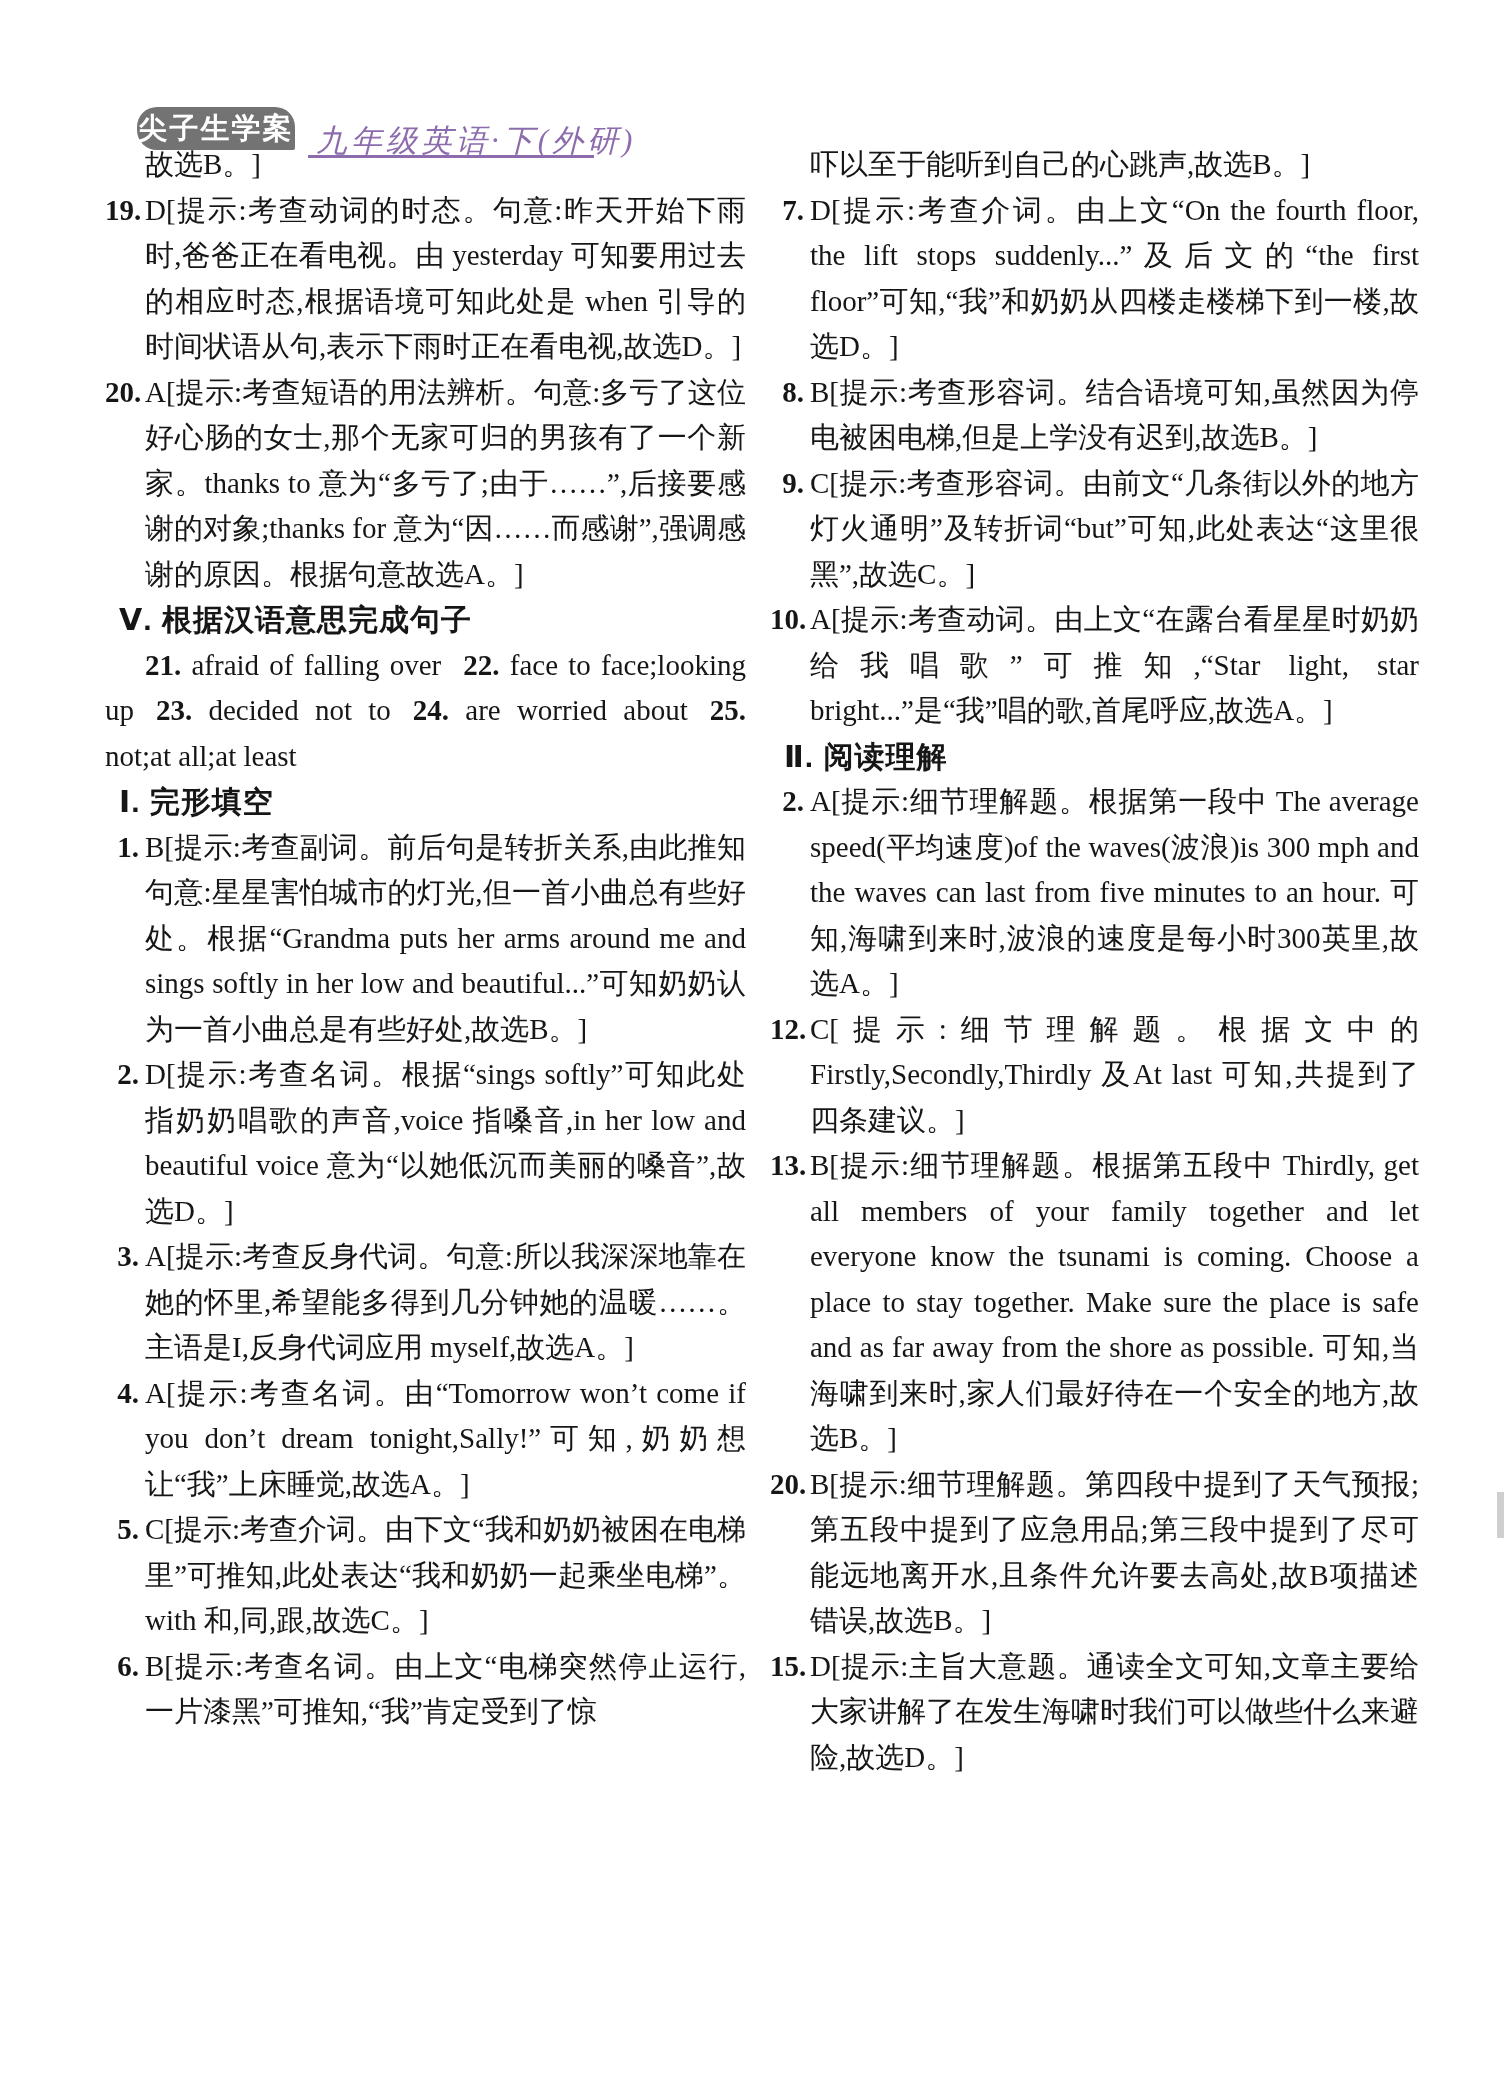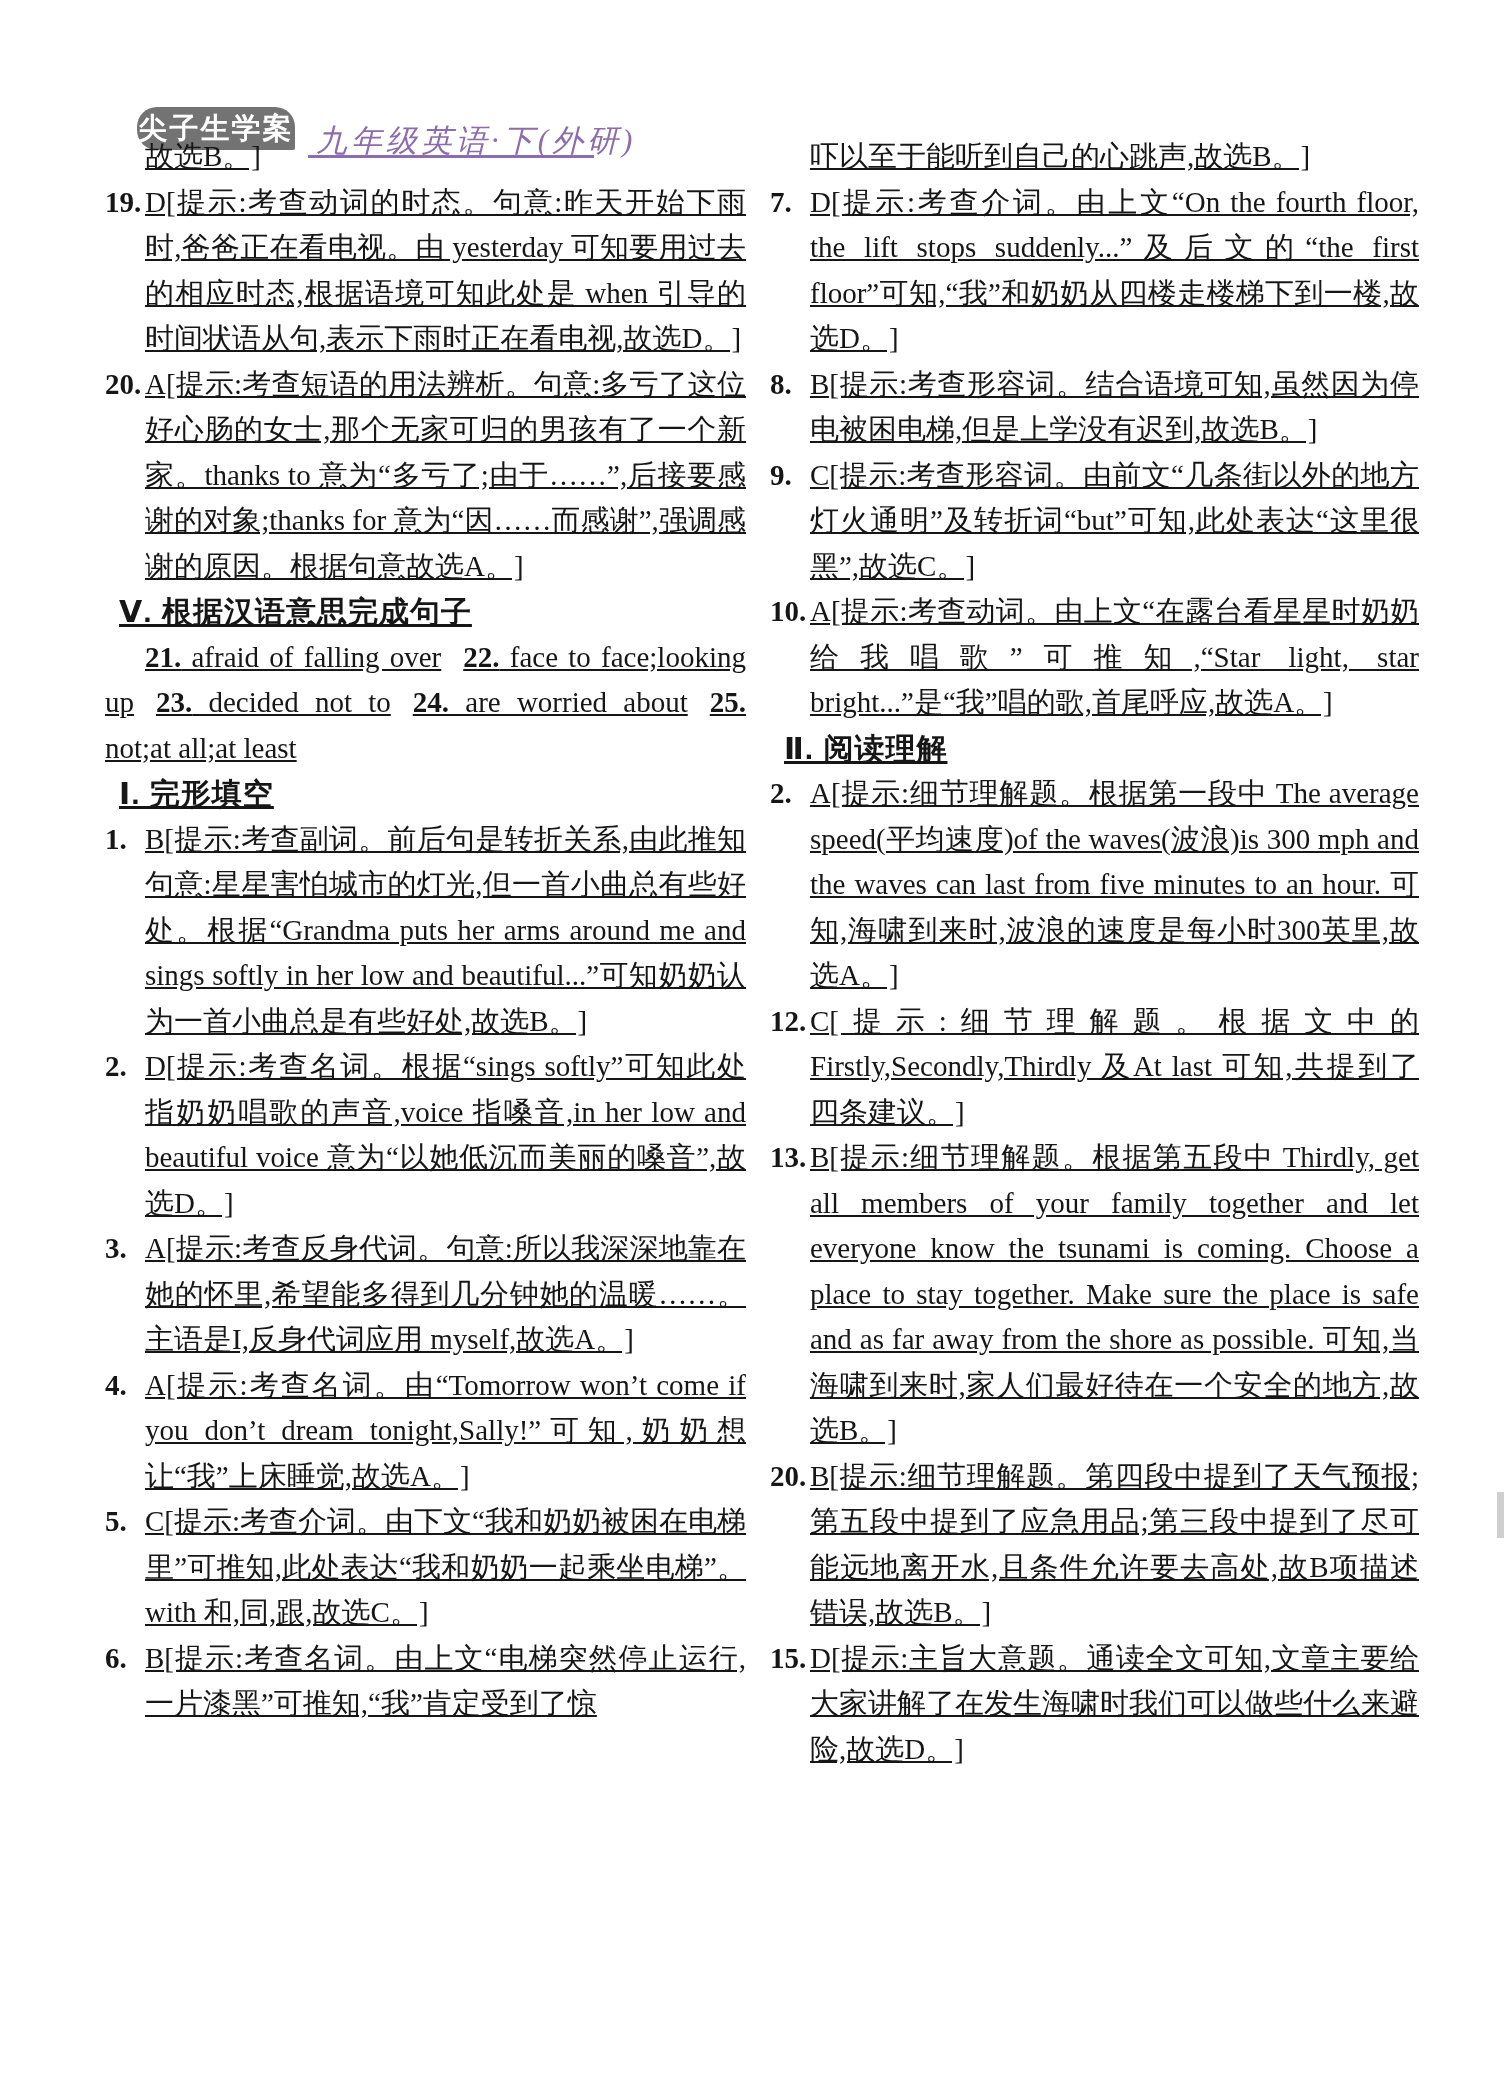--- a/index.html
+++ b/index.html
@@ -19,29 +19,29 @@
   #subtitle{
     position:absolute;left:316px;top:104px;
     font-size:31px;font-style:italic;color:#8d6cae;letter-spacing:4px;
     font-family:"Liberation Serif","DejaVu Serif",serif;white-space:nowrap;margin-top:16px;
   }
   #underline{
     position:absolute;left:308px;top:155px;width:286px;height:3px;background:#8d6cae;
   }
   
   .col{
-    position:absolute;top:134px;text-align:justify;
-    font-size:29px;line-height:45.5px;text-decoration:underline;
+    position:absolute;top:142px;text-align:justify;
+    font-size:29px;line-height:45.5px;
   }
   #col-left{left:105px;width:641px;}
   #col-right{left:770px;width:649px;}
   .col p{margin:0;}
   .item{padding-left:40px;text-indent:-40px;}
   .item .num{
-    display:inline-block;width:34px;margin-right:6px;
+    display:inline-block;width:34px;margin-right:6px;text-align:right;
     font-weight:bold;text-indent:0;
   }
   .cont{padding-left:40px;}
   .sec{
     padding-left:14px;font-family:"Liberation Sans","DejaVu Sans",sans-serif;
     font-weight:bold;font-size:30px;letter-spacing:1px;text-align:left;
   }
   .bracket{
     font-family:"Liberation Sans","DejaVu Sans",sans-serif;
     font-weight:bold;font-size:31px;text-align:left;

